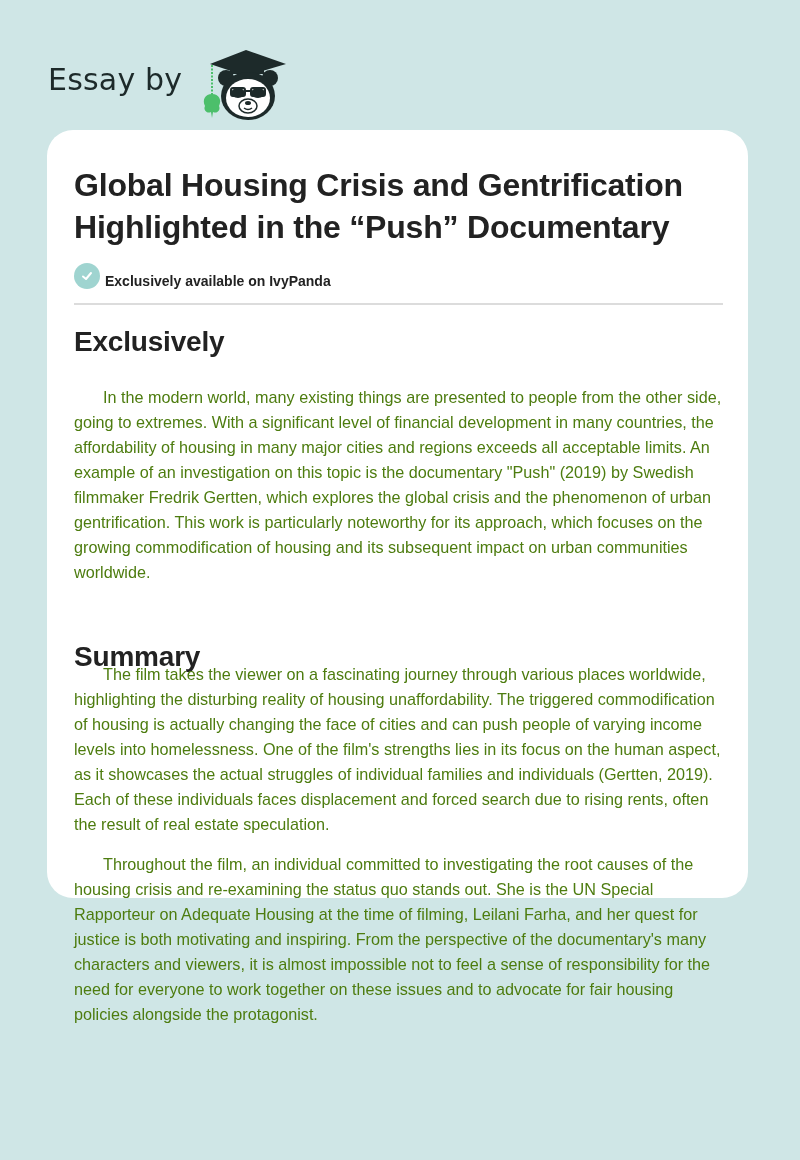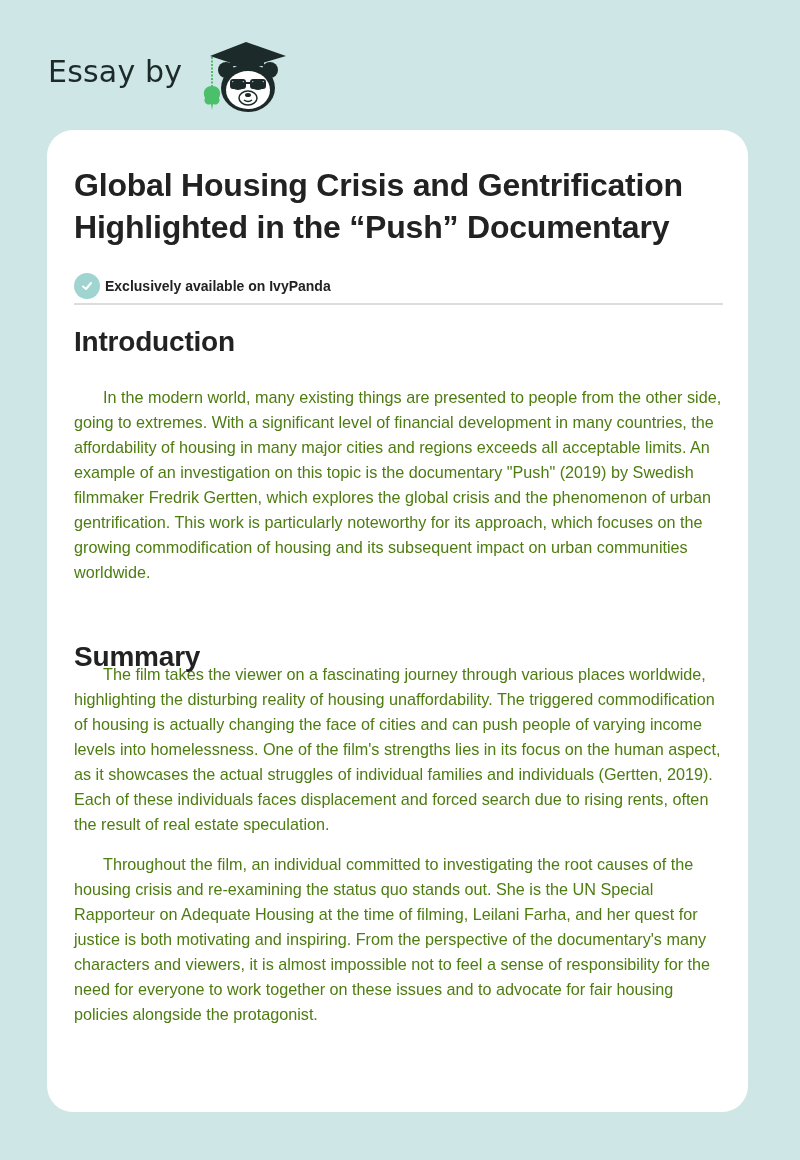--- a/index.html
+++ b/index.html
@@ -6,21 +6,21 @@
     html, body {
       width: 800px;
       height: 1160px;
       background: #cfe6e6;
       font-family: "Liberation Sans", sans-serif;
       color: #222;
       overflow: hidden;
     }
     .brand-bar {
       position: absolute;
-      left: 0; top: 4px;
+      left: 0; top: 12px;
       width: 800px; height: 98px;
     }
     .brand-prefix {
       position: absolute;
       left: 48px; top: 50px;
       font-family: "DejaVu Sans", sans-serif;
       font-size: 30px;
       color: #1d2a2a;
       letter-spacing: 0.2px;
     }
@@ -40,40 +40,40 @@
     }
     .brand-name sup {
       font-size: 13px;
       position: relative;
       top: -10px;
       margin-left: 2px;
     }
     .card {
       position: absolute;
       left: 47px; top: 130px;
-      width: 701px; height: 982px;
+      width: 701px; height: 768px;
       background: #ffffff;
       border-radius: 26px;
     }
     .title {
       position: absolute;
       left: 27px; top: 34px;
       width: 660px;
       font-size: 32px;
       font-weight: bold;
       line-height: 42px;
       color: #222;
       letter-spacing: -0.2px;
     }
     .badge-row {
       position: absolute;
-      left: 27px; top: 143px;
+      left: 27px; top: 133px;
       height: 26px;
       display: flex;
-      align-items: center;
+      align-items: flex-end;
     }
     .check-circle {
       width: 26px; height: 26px;
       border-radius: 50%;
       background: #9fd4d0;
       display: flex;
       align-items: center;
       justify-content: center;
       margin-right: 5px;
     }
@@ -149,19 +149,19 @@
     <span class="check-circle">
       <svg width="14" height="14" viewBox="0 0 14 14">
         <path d="M3,7.5 L6,10 L11,4" fill="none" stroke="#ffffff" stroke-width="2" stroke-linecap="round" stroke-linejoin="round"></path>
       </svg>
     </span>
     <span class="badge-text">Exclusively available on IvyPanda</span>
   </div>
 
   <div class="divider"></div>
 
-  <h2 class="section-heading" style="top:196px;">Introduction</h2>
+  <h2 class="section-heading" style="top:196px;">Exclusively</h2>
   <p class="para" style="top:255px;">In the modern world, many existing things are presented to people from the other side, going to extremes. With a significant level of financial development in many countries, the affordability of housing in many major cities and regions exceeds all acceptable limits. An example of an investigation on this topic is the documentary "Push" (2019) by Swedish filmmaker Fredrik Gertten, which explores the global crisis and the phenomenon of urban gentrification. This work is particularly noteworthy for its approach, which focuses on the growing commodification of housing and its subsequent impact on urban communities worldwide.</p>
 
   <h2 class="section-heading" style="top:496px;margin-top:15px;">Summary</h2>
   <p class="para" style="top:532px;">The film takes the viewer on a fascinating journey through various places worldwide, highlighting the disturbing reality of housing unaffordability. The triggered commodification of housing is actually changing the face of cities and can push people of varying income levels into homelessness. One of the film's strengths lies in its focus on the human aspect, as it showcases the actual struggles of individual families and individuals (Gertten, 2019). Each of these individuals faces displacement and forced search due to rising rents, often the result of real estate speculation.</p>
   <p class="para" style="top:722px;">Throughout the film, an individual committed to investigating the root causes of the housing crisis and re-examining the status quo stands out. She is the UN Special Rapporteur on Adequate Housing at the time of filming, Leilani Farha, and her quest for justice is both motivating and inspiring. From the perspective of the documentary's many characters and viewers, it is almost impossible not to feel a sense of responsibility for the need for everyone to work together on these issues and to advocate for fair housing policies alongside the protagonist.</p>
 </main>
 
 </body></html>

